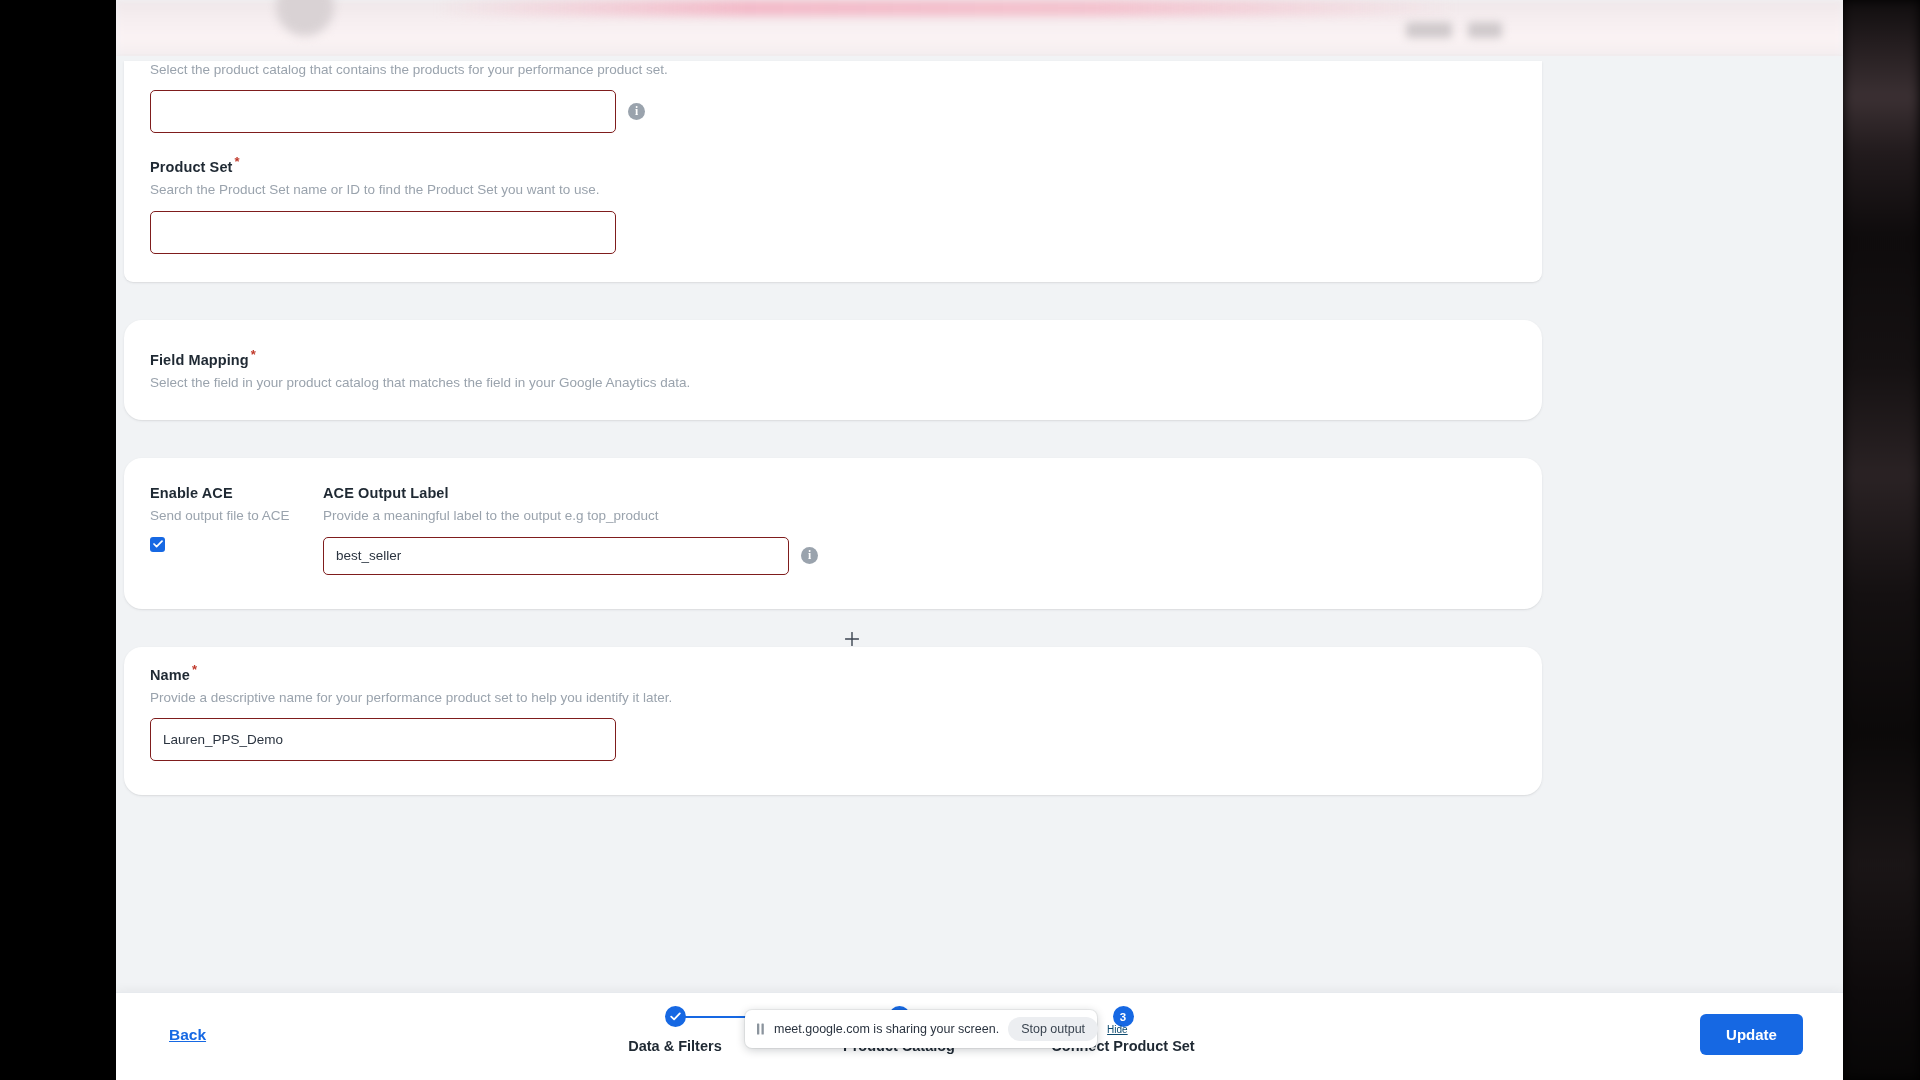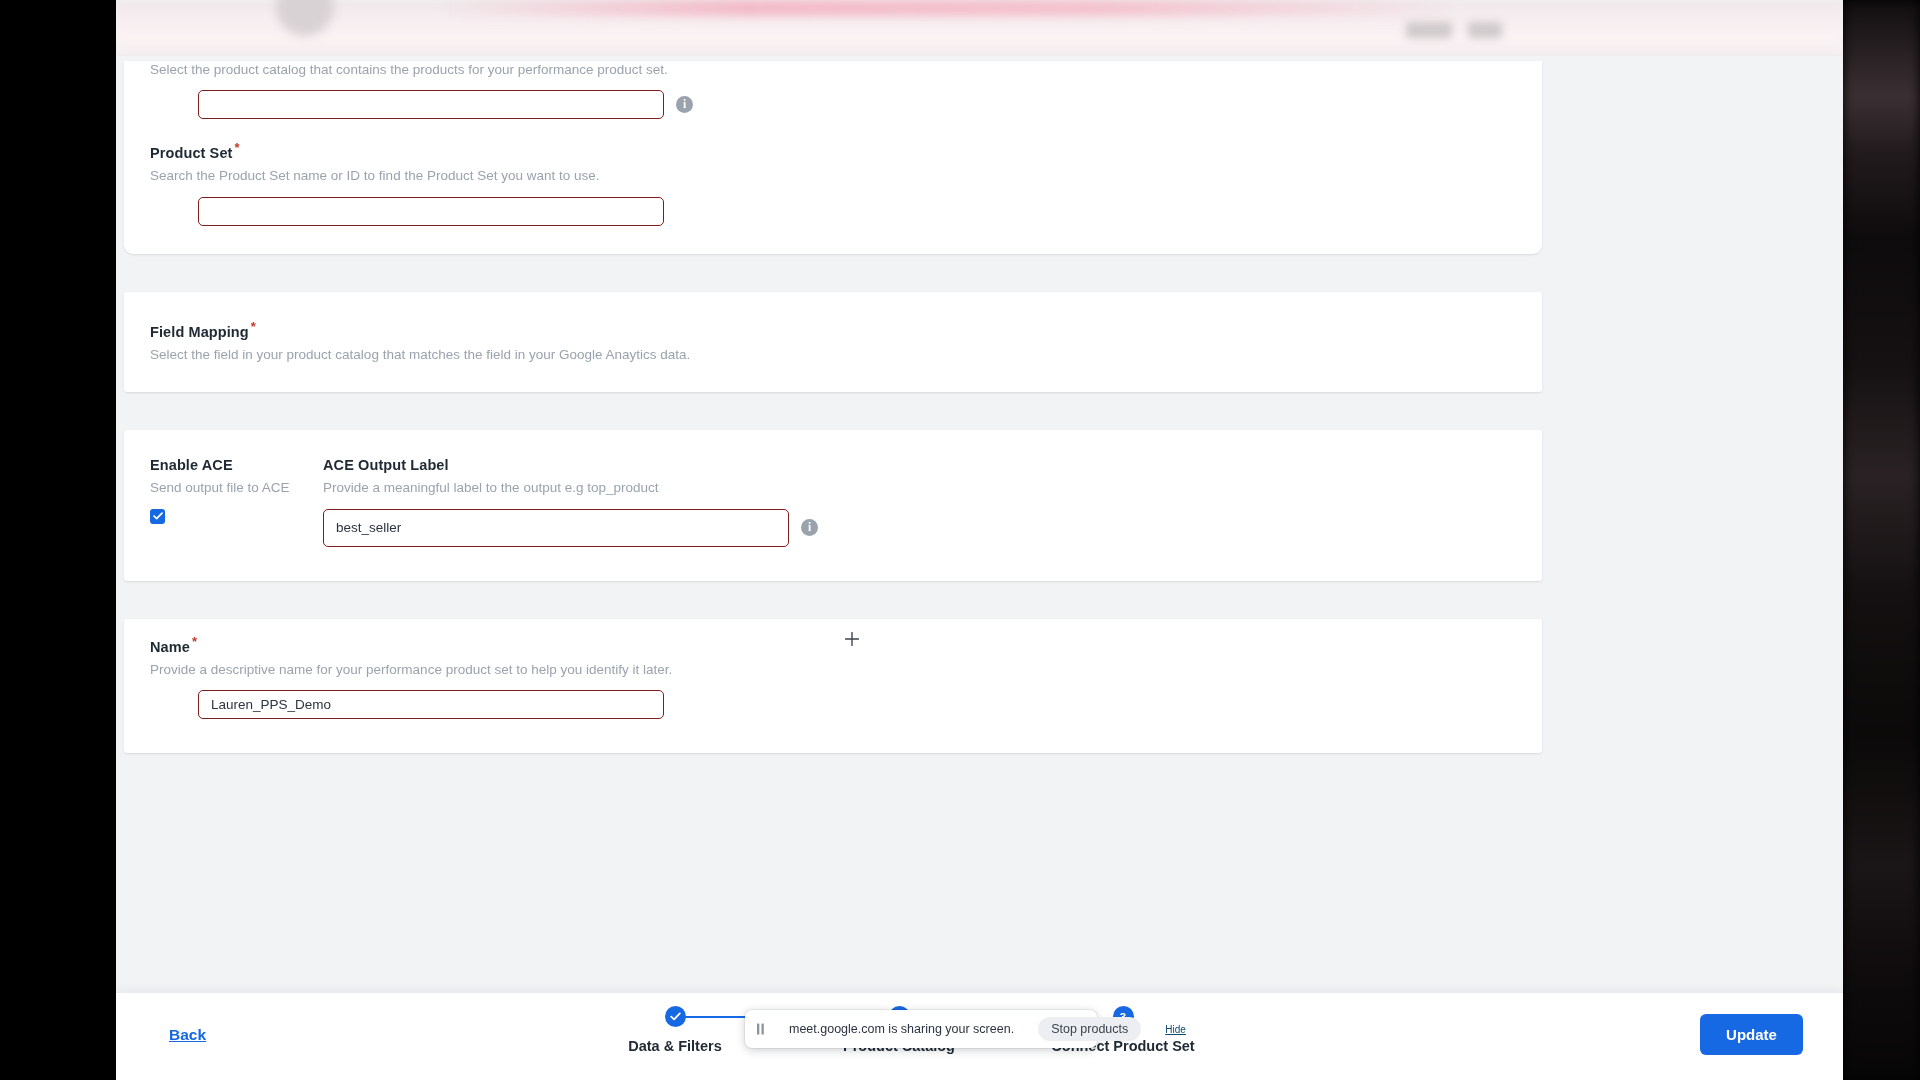--- a/index.html
+++ b/index.html
@@ -67,21 +67,21 @@
   }
 
   
   .content-col {
     position: absolute; left: 8px; top: -5px; width: 1418px;
     background: transparent;
   }
 
   .card {
     background: #ffffff;
-    border-radius: 3px;
+    border-radius: 18px;
     box-shadow: 0 1px 3px rgba(22,29,37,0.07), 0 1px 1px rgba(22,29,37,0.04);
     margin: 0 0 38px 0;
     padding: 26px 26px 28px 26px;
     position: relative;
   }
   .card.flush-top {
     border-radius: 0 0 9px 9px;
     padding-top: 0;
     margin-top: 0;
   }
@@ -101,21 +101,21 @@
 
   .input-wrap { display: flex; align-items: center; gap: 12px; margin-top: 11px; }
 
   .text-input {
     width: 466px; height: 38px;
     border: 1px solid #7f1d1d; border-radius: 5px;
     background: #fff; font-size: 13.5px; color: #2b3440;
     padding: 0 12px; font-family: "Liberation Sans", sans-serif;
     outline: none;
   }
-  .text-input.tall { height: 29px; margin-left: 48px; }
+  .text-input.tall { height: 43px; }
   .text-input::placeholder { color: #b6bcc3; }
 
   .select-wrap { position: relative; width: 466px; margin-top: 11px; }
   .select-box {
     width: 466px; height: 38px;
     border: 1px solid #b9c0c7; border-radius: 5px; background: #fff;
     display: flex; align-items: center; padding: 0 12px;
     font-size: 13.5px; color: #2b3440;
   }
   .chevron {
@@ -180,21 +180,21 @@
   .step-line {
     position: absolute; top: 10px; height: 2px; background: #1668e3;
   }
 
   
   #share-toast {
     position: absolute; left: 629px; bottom: 32px;
     width: 352px; height: 38px;
     background: #fff; border-radius: 7px;
     box-shadow: 0 2px 10px rgba(20,28,38,0.22), 0 0 0 1px rgba(20,28,38,0.06);
-    display: flex; align-items: center; padding: 0 11px; gap: 24px;
+    display: flex; align-items: center; padding: 0 11px; gap: 9px;
     z-index: 40;
   }
   .toast-glyph {
     width: 12px; height: 14px; display: flex; align-items: center; justify-content: center;
     color: #7b848d;
   }
   .toast-text { font-size: 12.5px; color: #2b3440; white-space: nowrap; }
   .toast-stop {
     background: #eceef1; border: none; border-radius: 14px;
     height: 24px; padding: 0 13px; font-size: 12.5px; color: #3a4450;
@@ -323,21 +323,21 @@
     </div>
 
     <div id="share-toast">
       <span class="toast-glyph">
         <svg width="9" height="12" viewBox="0 0 9 12">
             <rect x="1" y="0.5" width="2.3" height="11" rx="0.6" fill="#8b949d"></rect>
             <rect x="5.5" y="0.5" width="2.3" height="11" rx="0.6" fill="#8b949d"></rect>
           </svg>
       </span>
       <span class="toast-text">meet.google.com is sharing your screen.</span>
-      <button class="toast-stop">Stop products</button>
+      <button class="toast-stop">Stop output</button>
       <span class="toast-hide">Hide</span>
     </div>
 
   </div>
 
   <span id="cursor">
     <svg width="14" height="14" viewBox="0 0 14 14">
       <path d="M7 0.5 L7 13.5 M0.5 7 L13.5 7" stroke="#3c4450" stroke-width="1.4" stroke-linecap="round"></path>
     </svg>
   </span>

